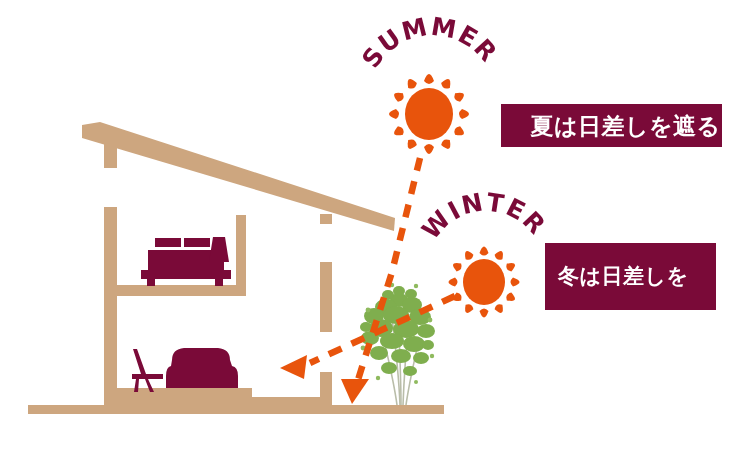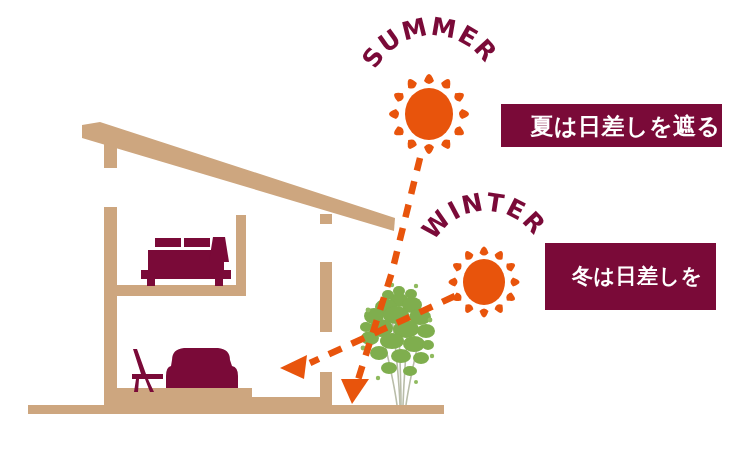--- a/index.html
+++ b/index.html
@@ -47,21 +47,21 @@
     font-size: 23px;
     align-items: center;
     line-height: 26px;
   }
   #winter-label {
     left: 545px;
     top: 243px;
     width: 171px;
     height: 67px;
     font-size: 21px;
-    padding-left: 27px;
+    padding-left: 13px;
     line-height: 29px;
   }
   .arc-text {
     font-family: "DejaVu Sans", "Liberation Sans", sans-serif;
     font-weight: 700;
     font-size: 25px;
     fill: #7a0a38;
     letter-spacing: 1.5px;
   }
 </style>

